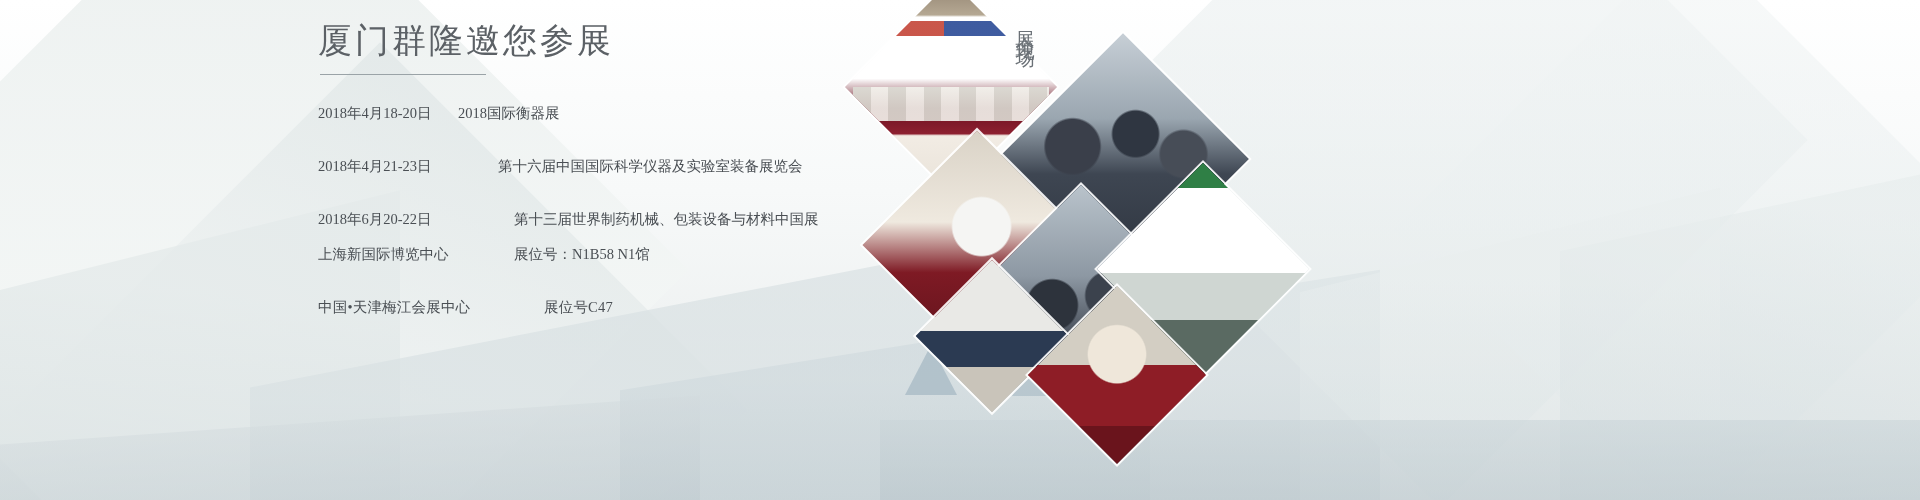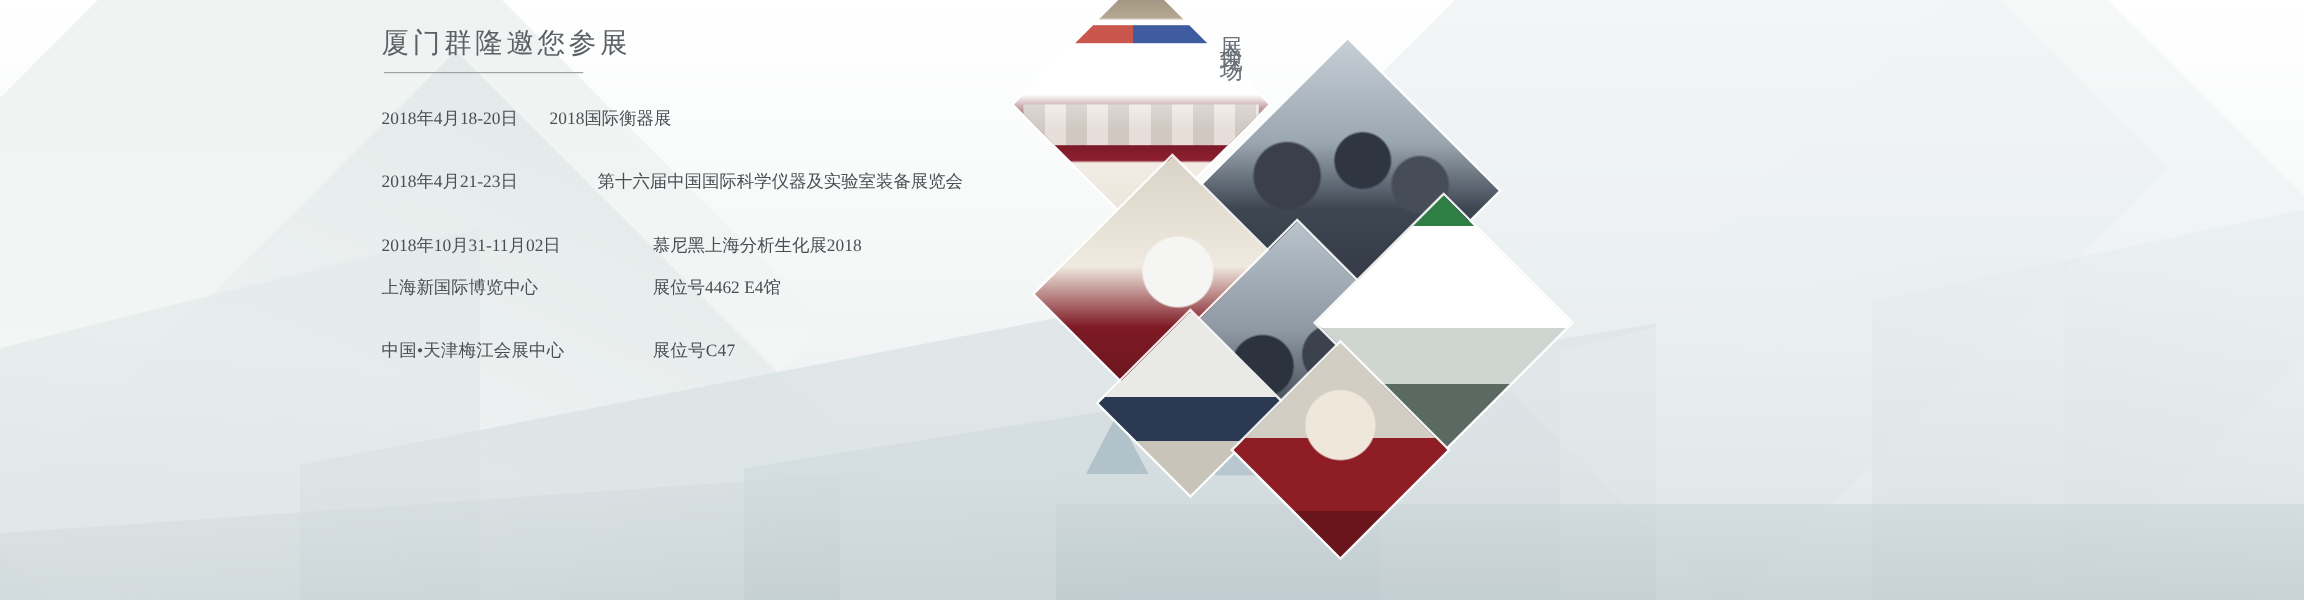--- a/index.html
+++ b/index.html
@@ -55,22 +55,22 @@
   .tri1 { left:905px; top:345px;
           border-left:26px solid transparent; border-right:26px solid transparent;
           border-bottom:50px solid rgba(150,172,186,.55); }
   .tri2 { left:1012px; top:352px;
           border-left:22px solid transparent; border-right:22px solid transparent;
           border-bottom:44px solid rgba(150,172,186,.45); }
 
   
   #textblock { position:absolute; left:318px; top:22px; width:560px; }
   #title {
-    font-size:23px; letter-spacing:3px; color:#5c6166;
-    font-family:Liberation Serif, serif;
+    font-size:34px; letter-spacing:3px; color:#5c6166;
+    font-family:Liberation Mono, monospace;
     line-height:1.25;
   }
   #title-rule { width:166px; height:1px; background:#9aa3a7; margin:9px 0 14px 2px; }
   .entry { margin-bottom:18px; }
   .entry .line {
     font-size:14.5px; color:#4a4f54; line-height:22px; white-space:nowrap;
     font-family:"Liberation Serif","DejaVu Serif",serif;
   }
   .entry .col-a { display:inline-block;margin-top:13px; }
   .entry .col-b { display:inline-block;margin-left:40px; }
@@ -192,29 +192,29 @@
 
     <div class="entry e2">
       <div class="line">
         <span class="col-a">2018年4月21-23日</span><span class="gap"></span><span class="col-b">第十六届中国国际科学仪器及实验室装备展览会</span>
       </div>
     </div>
 
     <div class="entry e3">
     </div>
 
-
-    <div class="entry e5">
-      <div class="line">
-        <span class="col-a">2018年10月31-11月02日</span><span class="gap"></span><span class="col-b">慕尼黑上海分析生化展2018</span>
-      </div>
-      <div class="line">
-        <span class="col-a">上海新国际博览中心</span><span class="gap"></span><span class="col-b">展位号4462  E4馆</span>
-      </div>
-    </div>
+    <div class="entry e4">
+      <div class="line">
+        <span class="col-a">2018年6月20-22日</span><span class="gap"></span><span class="col-b">第十三届世界制药机械、包装设备与材料中国展</span>
+      </div>
+      <div class="line">
+        <span class="col-a">上海新国际博览中心</span><span class="gap"></span><span class="col-b">展位号：N1B58  N1馆</span>
+      </div>
+    </div>
+
 
     <div class="entry e6">
       <div class="line">
         <span class="col-a" style="width:170px">中国•天津梅江会展中心</span><span class="gap"></span><span class="col-b">展位号C47</span>
       </div>
     </div>
 
   </div>
 
   <div id="collage">

